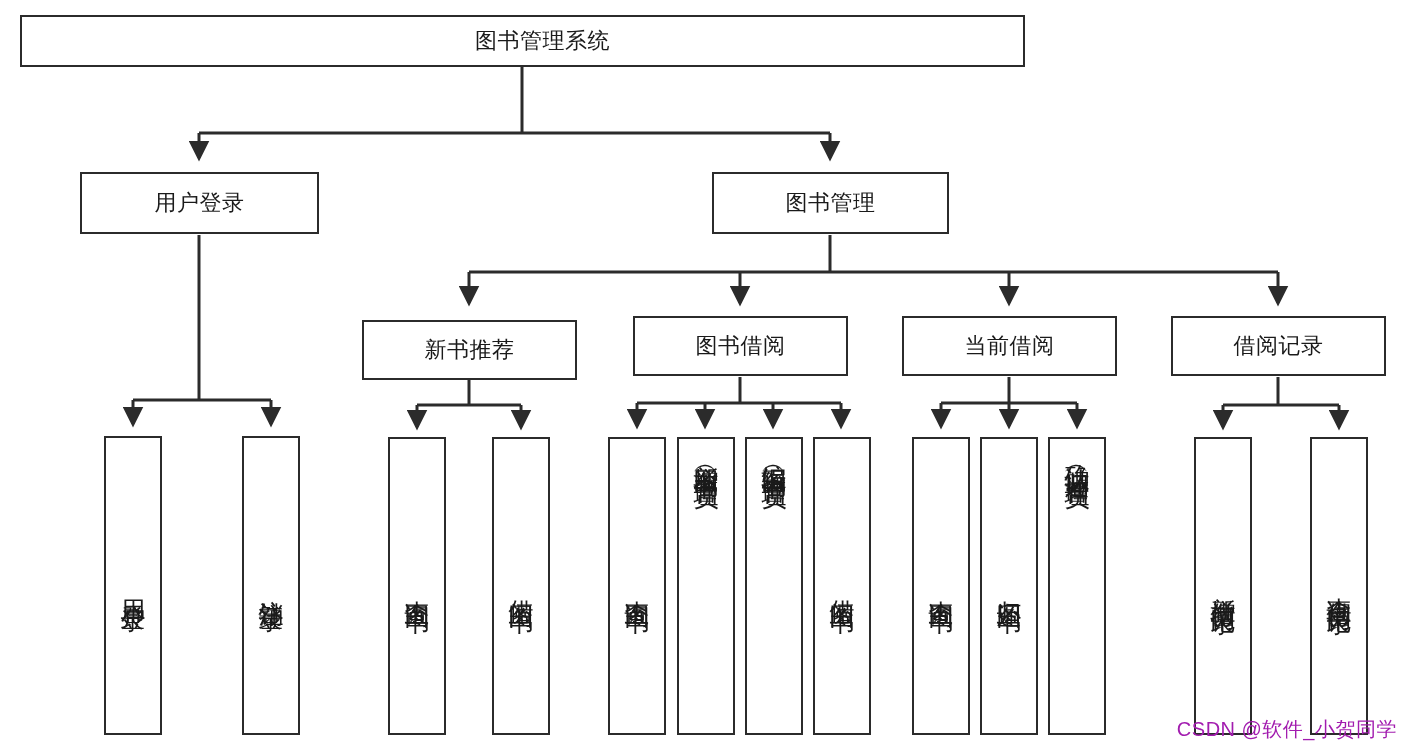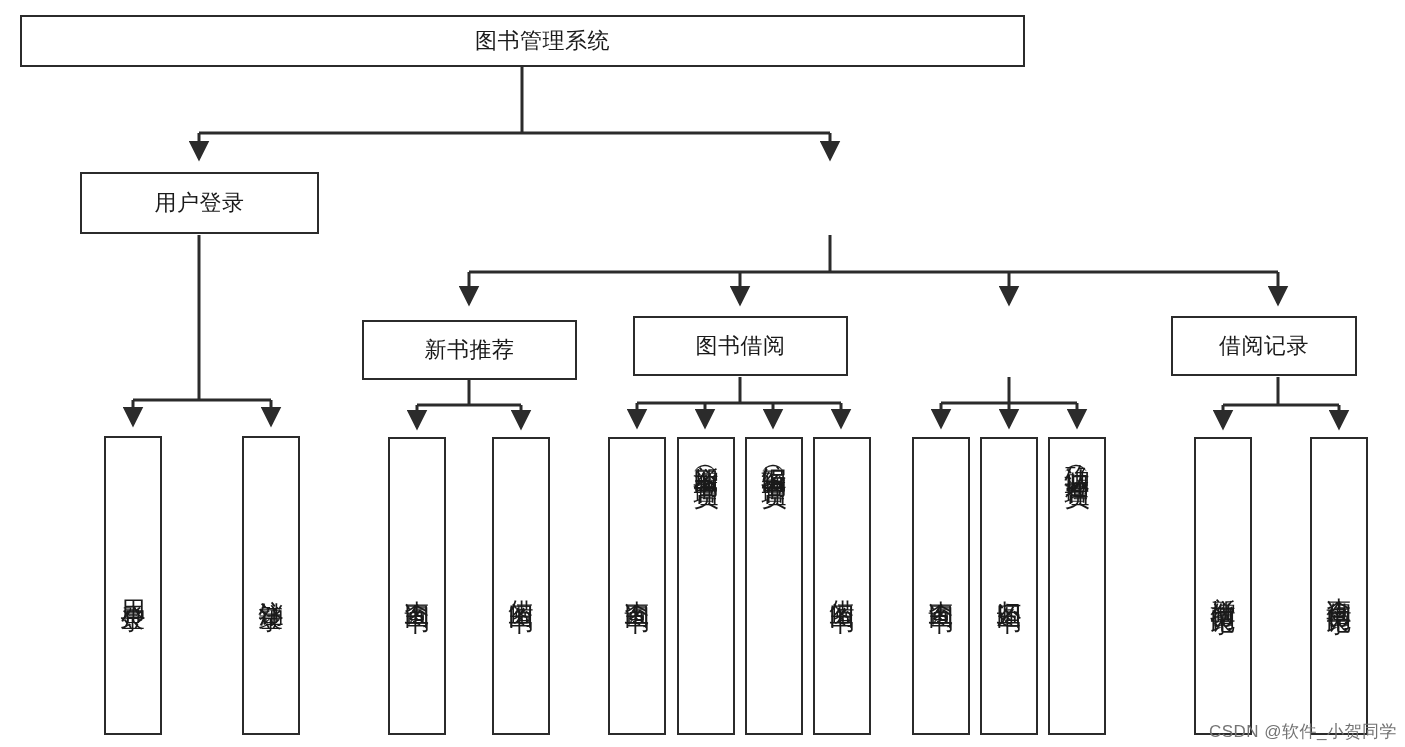--- a/index.html
+++ b/index.html
@@ -57,22 +57,22 @@
     line-height: 1;
   }
   .node.vert.centered {
     align-items: center;
     padding-top: 0;
   }
   #watermark {
     position: absolute;
     right: 8px;
     bottom: 4px;
-    font-size: 17px;
-    color: #737373;
+    font-size: 20px;
+    color: #a21caf;
     letter-spacing: 0.5px;
     user-select: none;
     white-space: nowrap;
   }
 </style>
 </head>
 <body>
 
 <div id="canvas">
 
@@ -126,28 +126,34 @@
     </g>
   </svg>
 
   <div class="node horiz" style="left:20px; top:15px; width:1005px; height:52px;padding-left:40px;">
     <span class="node-label">图书管理系统</span>
   </div>
 
   <div class="node horiz" style="left:80px; top:172px; width:239px; height:62px;">
     <span class="node-label">用户登录</span>
   </div>
+  <div class="node horiz" style="left:712px; top:172px; width:237px; height:62px;">
+    <span class="node-label">图书管理</span>
+  </div>
 
   <div class="node horiz" style="left:362px; top:320px; width:215px; height:60px;">
     <span class="node-label">新书推荐</span>
   </div>
   <div class="node horiz" style="left:633px; top:316px; width:215px; height:60px;justify-content:center;">
     <span class="node-label">图书借阅</span>
   </div>
-  <div class="node horiz" style="left:1171px; top:316px; width:186px; height:60px;">
+  <div class="node horiz" style="left:902px; top:316px; width:215px; height:60px;">
+    <span class="node-label">当前借阅</span>
+  </div>
+  <div class="node horiz" style="left:1171px; top:316px; width:215px; height:60px;">
     <span class="node-label">借阅记录</span>
   </div>
 
   <div class="node vert centered" style="left:104px; top:436px; width:58px; height:299px;">
     <span class="node-label">用户登录</span>
   </div>
   <div class="node vert centered" style="left:242px; top:436px; width:58px; height:299px;">
     <span class="node-label">注销登录</span>
   </div>
 

